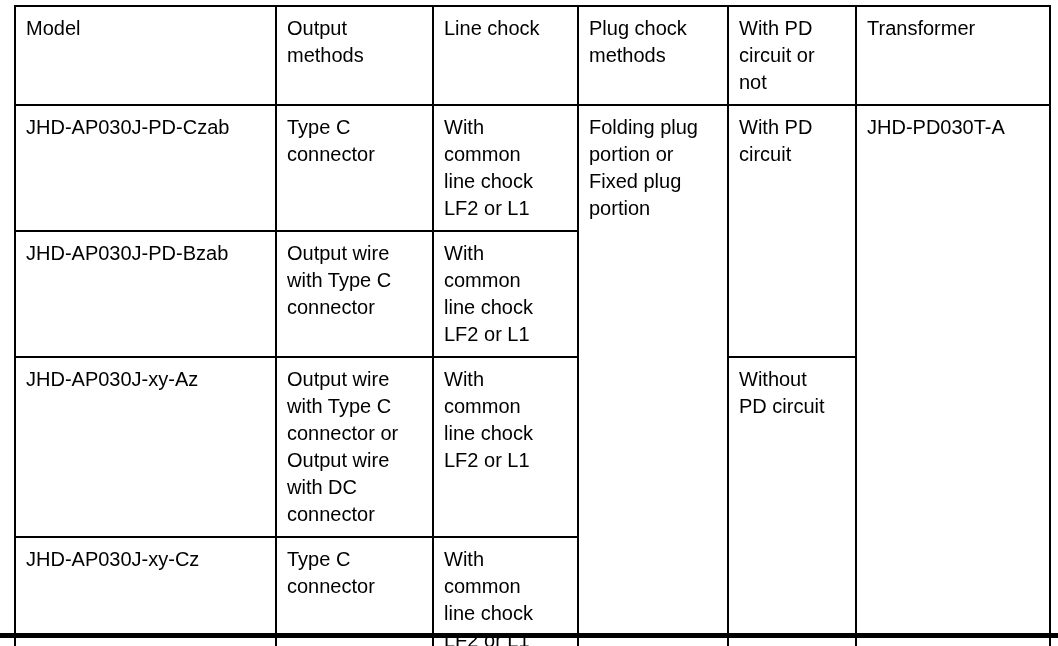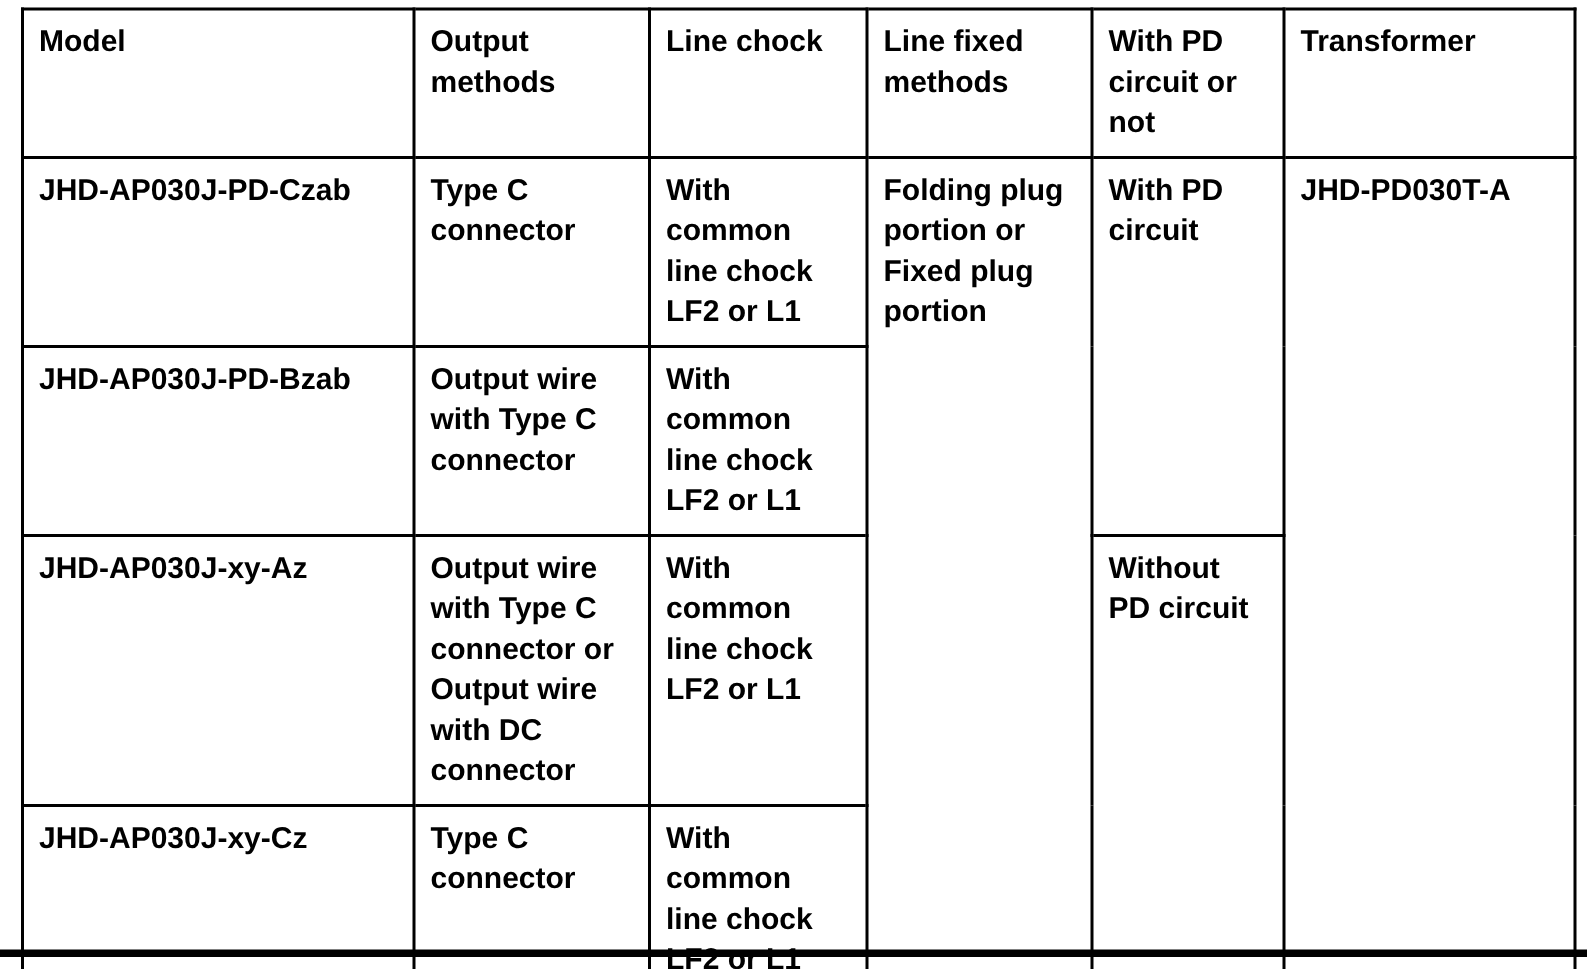--- a/index.html
+++ b/index.html
@@ -23,21 +23,21 @@
     table-layout: fixed;
   }
   table.spec-table th,
   table.spec-table td {
     border: 2px solid #000000;
     vertical-align: top;
     text-align: left;
     padding: 8px 10px;
     font-size: 20px;
     line-height: 1.35;
-    font-weight: bold;
+    font-weight: normal;
     white-space: pre-line;
     overflow: hidden;
   }
   .rule-bottom {
     position: absolute;
     left: 0;
     top: 633px;
     width: 1058px;
     height: 5px;
     background: #000000;
@@ -54,21 +54,21 @@
     <col style="width:150px">
     <col style="width:128px">
     <col style="width:194px">
   </colgroup>
   <tbody>
     <tr style="height:95px">
       <th>Model</th>
       <th>Output
 methods</th>
       <th>Line chock</th>
-      <th>Line fixed
+      <th>Plug chock
 methods</th>
       <th>With PD
 circuit or
 not</th>
       <th>Transformer</th>
     </tr>
     <tr style="height:122px">
       <td>JHD-AP030J-PD-Czab</td>
       <td>Type C
 connector</td>

